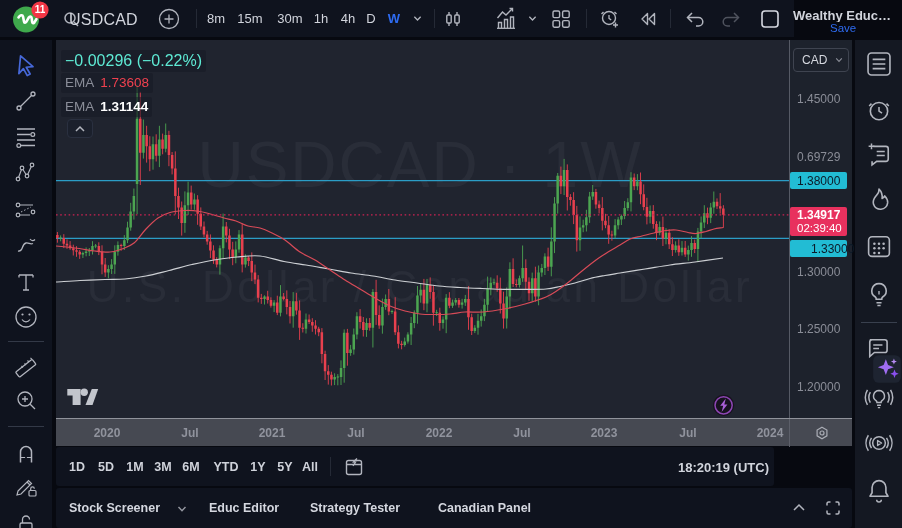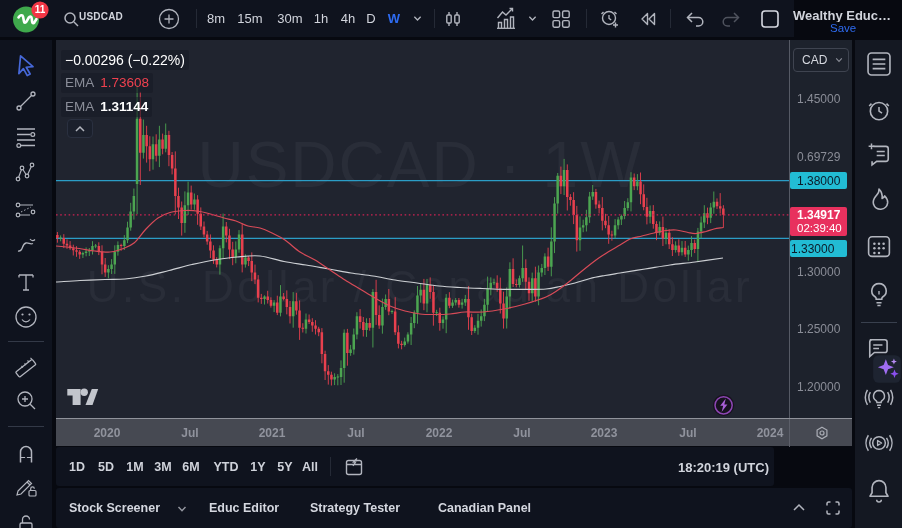--- a/index.html
+++ b/index.html
@@ -24,21 +24,21 @@
 <path d="M18.5 17.5c1.5-2.5 4-3 4.5-1l1 5c.2 1.5 1.5 1.5 2.3.3l2.5-4.3c.9-1.5 2.6-1.3 2.8.3l.6 4.2c.2 1.4 1.4 1.5 2.2.4l2.1-3.4" fill="none" stroke="#fff" stroke-width="2.6" stroke-linecap="round"></path>
 <circle cx="40" cy="10" r="8.6" fill="#f23645"></circle>
 <text x="40" y="13.4" text-anchor="middle" font-size="10" font-weight="700" fill="#fff" font-family="Liberation Sans,sans-serif">11</text>
 </svg>
 <div class="ic" style="left:62px;top:10px">
       <svg width="18" height="18" viewBox="0 0 18 18" style="">
         <circle cx="8" cy="8" r="5" fill="none" stroke="#b2b5be" stroke-width="1.5"></circle>
         <path d="M12 12l4 4" stroke="#b2b5be" stroke-width="1.5"></path>
       </svg>
     </div>
-<div class="tt" style="left:79px;top:12px;font-weight:700;font-size:10px;letter-spacing:.2px">USDCAD</div>
+<div class="tt" style="left:69px;top:12px;font-weight:400;font-size:16px;letter-spacing:.2px">USDCAD</div>
 <div class="ic" style="left:157px;top:7px">
       <svg width="24" height="24" viewBox="0 0 24 24" style="">
         <circle cx="12" cy="12" r="9.5" fill="none" stroke="#b2b5be" stroke-width="1.3"></circle>
         <path d="M12 7.5v9M7.5 12h9" stroke="#b2b5be" stroke-width="1.3"></path>
       </svg>
     </div>
 <div class="sep" style="left:196px;top:9px;height:19px"></div>
 <div class="tt" style="left:216px;top:12px;transform:translateX(-50%)">8m</div>
 <div class="tt" style="left:250px;top:12px;transform:translateX(-50%)">15m</div>
 <div class="tt" style="left:290px;top:12px;transform:translateX(-50%)">30m</div>
@@ -306,40 +306,40 @@
 <path d="M0 174.9H733" stroke="#cc2253" stroke-width="1.1" stroke-dasharray="1.6,2.6"></path>
 <g fill="#c2c5cc">
         <path d="M11.3 349h13.3v16h-8v-9.4h-5.3z"></path>
         <circle cx="28.2" cy="352.3" r="3.7"></circle>
         <path d="M35.8 349h6.4l-5.7 15.9h-7z"></path>
       </g>
 <circle cx="667.6" cy="365.3" r="10.6" fill="#17121f"></circle>
 <circle cx="667.6" cy="365.3" r="8.6" fill="none" stroke="#8d46b4" stroke-width="1.5"></circle>
 <path d="M669.8 358.6l-5.6 7.2h3l-1.6 6.2 5.8-7.4h-3.1z" fill="#a95fd6"></path>
     </svg>
-<div class="tt" style="left:5px;top:10px;background:rgba(22,26,37,0.55);border-radius:2px;padding:3px 4px;color:#ffffff;font-size:14px">−0.00296 (−0.22%)</div>
+<div class="tt" style="left:5px;top:10px;background:rgba(22,26,37,0.55);border-radius:2px;padding:3px 4px;color:#5eead4;font-size:16px">−0.00296 (−0.22%)</div>
 <div class="tt" style="left:5px;top:33px;background:rgba(22,26,37,0.55);border-radius:2px;padding:3px 4px;color:#8b8e99;font-size:13.5px">EMA<span style="color:#f0414f;margin-left:6px">1.73608</span></div>
 <div class="tt" style="left:5px;top:57px;background:rgba(22,26,37,0.55);border-radius:2px;padding:3px 4px;color:#8b8e99;font-size:13.5px">EMA<span style="color:#ffffff;font-weight:700;margin-left:6px">1.31144</span></div>
 <div style="position:absolute;left:11px;top:79px;width:26px;height:19px;background:#1b202c;border:1px solid #2a3040;border-radius:4px;display:flex;align-items:center;justify-content:center">
       <svg width="12" height="8" viewBox="0 0 12 8">
         <path d="M2 6l4-4 4 4" fill="none" stroke="#b2b5be" stroke-width="1.5"></path>
       </svg>
     </div>
 </div>
 <div id="paxis">
 <div style="position:absolute;left:3px;top:8px;width:56px;height:24px;border:1px solid #3f4450;border-radius:4px;color:#d5d8df;font-size:12px;display:flex;align-items:center;padding-left:8px">CAD<span style="margin-left:8px"><svg width="8" height="8" viewBox="0 0 10 10">
           <path d="M1.5 3l3.5 3.7L8.5 3" fill="none" stroke="#8a8d97" stroke-width="1.4"></path>
         </svg></span></div>
 <div class="axlab" style="top:53px">1.45000</div>
 <div class="axlab" style="top:111px">0.69729</div>
 <div class="axlab" style="top:226px">1.30000</div>
 <div class="axlab" style="top:283px">1.25000</div>
 <div class="axlab" style="top:341px">1.20000</div>
 <div style="position:absolute;left:0;top:132px;width:57px;height:17px;background:#22bcd4;border-radius:2px;color:#0c1a28;font-size:12px;font-weight:400;display:flex;align-items:center;padding-left:7px">1.38000</div>
-<div style="position:absolute;left:0;top:200px;width:57px;height:17px;background:#22bcd4;border-radius:2px;color:#0c1a28;font-size:12px;font-weight:400;display:flex;align-items:center;padding-left:1px">1.33000</div>
+<div style="position:absolute;left:0;top:200px;width:57px;height:17px;background:#22bcd4;border-radius:2px;color:#0c1a28;font-size:12px;font-weight:400;display:flex;align-items:center;padding-left:21px">1.33000</div>
 <div style="position:absolute;left:0;top:167px;width:57px;height:29px;background:#e8315e;border-radius:2px;color:#fff;font-size:12px;display:flex;flex-direction:column;justify-content:center;padding-left:7px">
       <div style="font-weight:700;line-height:13px">1.34917</div>
       <div style="font-size:11.5px;line-height:13px">02:39:40</div>
     </div>
 </div>
 <div id="taxis">
 <div class="tick" style="left:51px">2020</div>
 <div class="tick" style="left:134px">Jul</div>
 <div class="tick" style="left:216px">2021</div>
 <div class="tick" style="left:300px">Jul</div>

